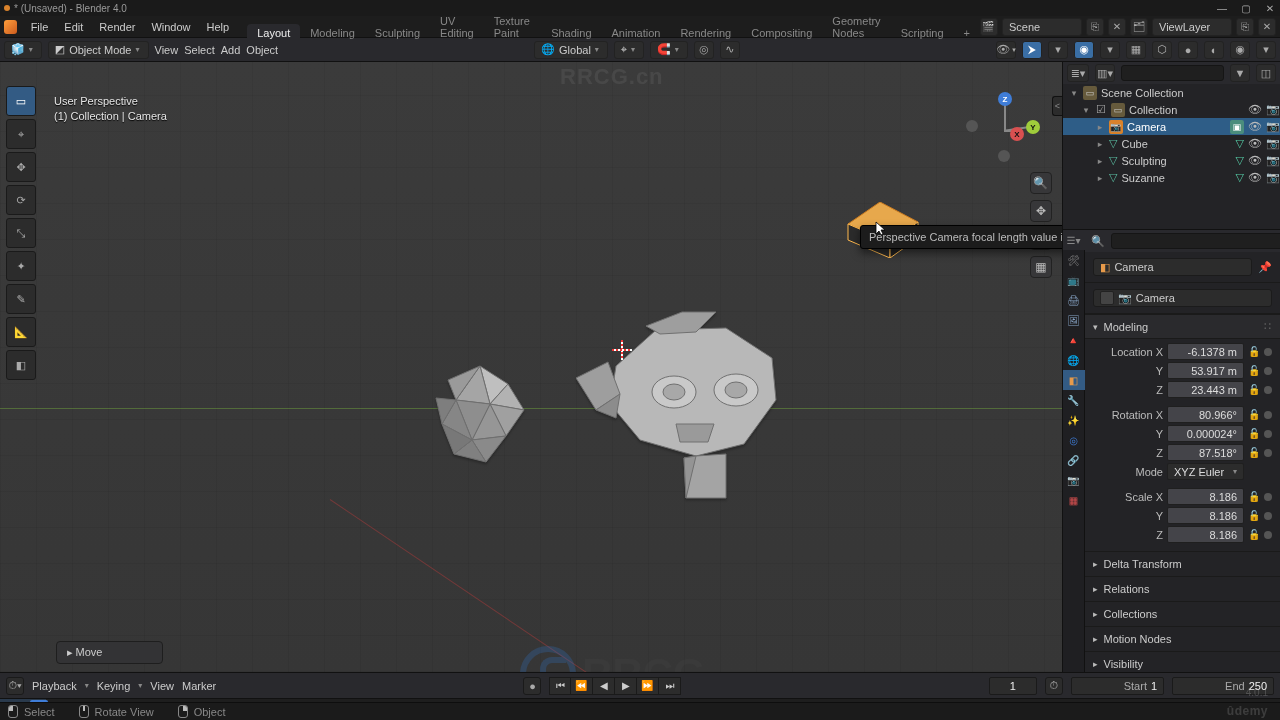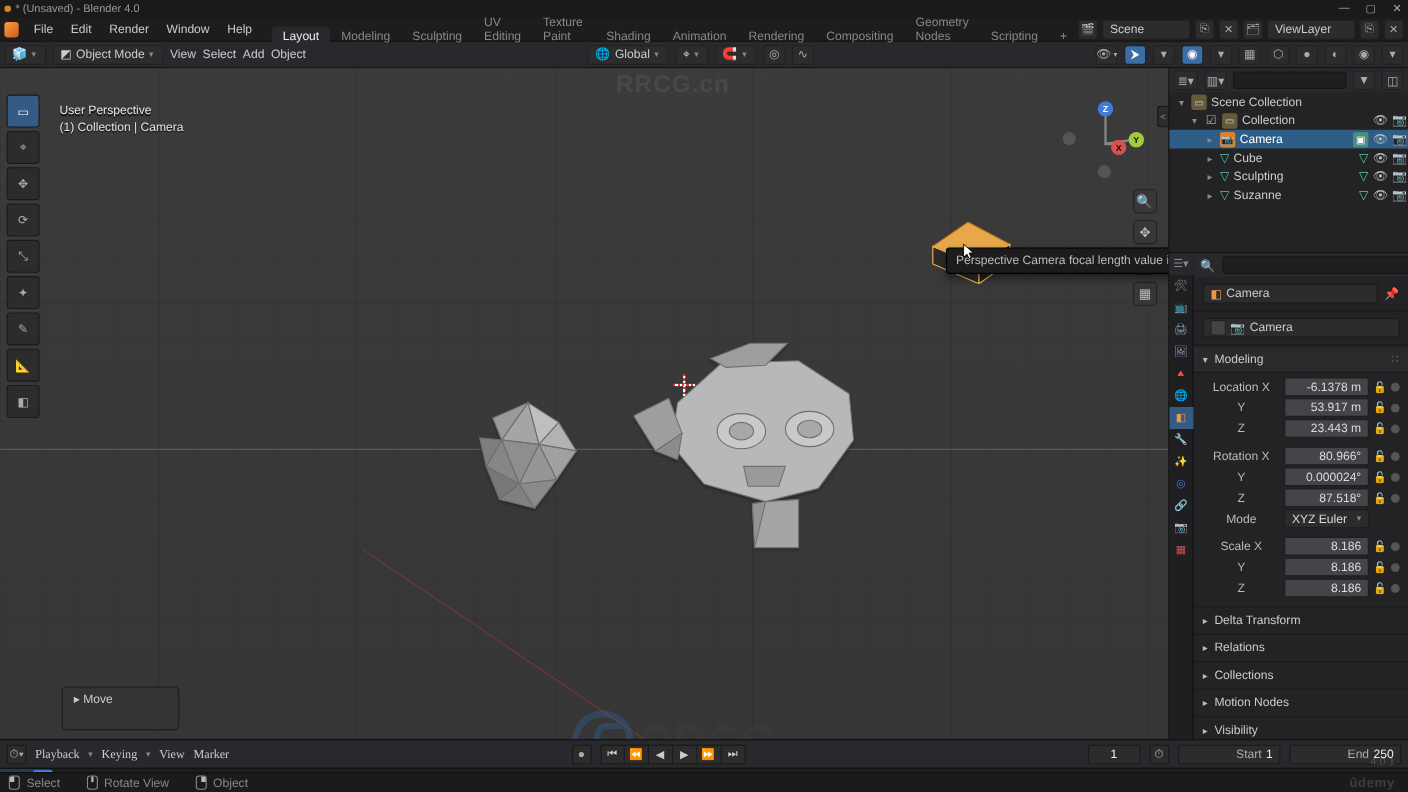--- a/index.html
+++ b/index.html
@@ -75,21 +75,21 @@
 .viewport .suzanne { left:576px; top:246px; }
 .viewport .camera-frustum { position:absolute; left:846px; top:140px; }
 .viewport .cursor3d { position:absolute; left:612px; top:278px; width:20px; height:20px; }
 .cursor3d::before, .cursor3d::after { content:""; position:absolute; }
 .cursor3d::before { left:9px; top:0; width:2px; height:20px; background:repeating-linear-gradient(#e33,#e33 2px,#fff 2px,#fff 4px); }
 .cursor3d::after  { top:9px; left:0; height:2px; width:20px; background:repeating-linear-gradient(90deg,#e33,#e33 2px,#fff 2px,#fff 4px); }
 .viewport .tooltip { position:absolute; left:860px; top:163px; background:#1c1c1c; border:1px solid #000; color:#bbb; font-size:11px; padding:5px 8px; border-radius:3px; box-shadow:0 4px 8px rgba(0,0,0,0.5); white-space:nowrap; }
 .viewport .mouse-cursor { position:absolute; left:876px; top:160px; width:8px; height:12px; }
 .mouse-cursor svg { overflow:visible; }
 
-.viewport .move-pill { position:absolute; left:56px; bottom:8px; background:#333335; border:1px solid #1e1e1e; border-radius:4px; padding:4px 60px 21px 10px; color:#ccc; font-size:11px; }
+.viewport .move-pill { position:absolute; left:56px; bottom:8px; background:#333335; border:1px solid #1e1e1e; border-radius:4px; padding:4px 60px 4px 10px; color:#ccc; font-size:11px; }
 .viewport .n-handle { position:absolute; right:0; top:34px; width:10px; height:20px; background:#2c2c2c; border:1px solid #111; border-right:none; border-radius:3px 0 0 3px; color:#888; display:flex; align-items:center; justify-content:center; font-size:9px; }
 
 
 .right-column { width:218px; display:flex; flex-direction:column; background:#232326; border-left:1px solid #111; }
 
 
 .outliner { height:168px; border-bottom:1px solid #111; display:flex; flex-direction:column; }
 .outliner .out-head { height:22px; background:#29292d; display:flex; align-items:center; padding:0 4px; gap:6px; }
 .outliner .out-head .search { flex:1; height:16px; background:#1f1f1f; border:1px solid #151515; border-radius:3px; }
 .outliner .tree { flex:1; overflow:hidden; }
@@ -124,31 +124,31 @@
 
 .props .panel { flex:1; overflow-y:auto; }
 .props .panel .search-row { height:22px; background:#29292d; display:flex; align-items:center; padding:0 6px; gap:6px; }
 .props .panel .crumb { display:flex; align-items:center; gap:6px; padding:6px 8px; border-bottom:1px solid #1a1a1a; }
 .props .panel .crumb .crumb-box { background:#2c2c2c; border:1px solid #1b1b1b; border-radius:3px; padding:1px 6px; display:flex; align-items:center; gap:4px; flex:1; height:18px; }
 .props .panel .section-head { display:flex; align-items:center; padding:5px 8px; background:#2a2a2d; border-top:1px solid #1a1a1a; border-bottom:1px solid #1a1a1a; gap:6px; }
 .props .panel .section-head .twisty { font-size:9px; color:#bbb; }
 .props .panel .section-head .drag { margin-left:auto; color:#666; letter-spacing:1px; }
 .props .panel .section-body { padding:4px 8px 8px 8px; display:flex; flex-direction:column; gap:2px; }
 .props .panel .proprow { display:flex; align-items:center; gap:4px; }
-.props .panel .proprow .plabel { width:70px; text-align:center; color:#bbb; }
+.props .panel .proprow .plabel { width:70px; text-align:right; color:#bbb; }
 .props .panel .proprow .pval { flex:1; height:17px; background:#444449; border:1px solid #1f1f1f; border-radius:2px; display:flex; align-items:center; justify-content:flex-end; padding:0 6px; color:#ddd; }
 .props .panel .proprow .pval.enum { justify-content:flex-start; background:#2c2c2c; }
 .props .panel .proprow .lock { width:12px; text-align:center; color:#888; font-size:10px; }
 .props .panel .proprow .dot { width:8px; height:8px; border-radius:50%; background:#555; }
 .props .panel .collapsed { display:flex; align-items:center; padding:6px 8px; border-top:1px solid #1a1a1a; gap:6px; }
 .props .panel .collapsed .twisty { font-size:9px; color:#bbb; }
 
 
 .timeline { position:absolute; left:0; right:0; bottom:22px; height:26px; background:#29292d; border-top:1px solid #111; display:flex; align-items:center; padding:0 6px; gap:8px; }
-.timeline .tmenu { color:#ccc;font-family:Liberation Serif, serif; }
+.timeline .tmenu { color:#ccc; }
 .timeline .transport { display:flex; gap:0; }
 .timeline .transport .tb { width:22px; height:18px; background:#2c2c2c; border:1px solid #1a1a1a; display:flex; align-items:center; justify-content:center; font-size:10px; color:#ccc; }
 .timeline .transport .tb+.tb { border-left:none; }
 .timeline .numfield { height:18px; background:#2c2c2c; border:1px solid #1a1a1a; border-radius:2px; display:flex; align-items:center; justify-content:center; min-width:48px; padding:0 6px; gap:4px; }
 .timeline .numfield .nl { color:#aaa;margin-left:46px; }
 .timeline .numfield .nv { color:#eee; }
 .timeline .roundbtn { width:18px; height:18px; background:#2c2c2c; border:1px solid #1a1a1a; border-radius:3px; display:flex; align-items:center; justify-content:center; color:#aaa; font-size:11px; }
 .timeline .roundbtn.rec { color:#aaa; }
 
 .timeline-ruler { position:absolute; left:0; right:0; bottom:0; height:22px; background:#1e1e1e; border-top:1px solid #111; overflow:hidden; }

